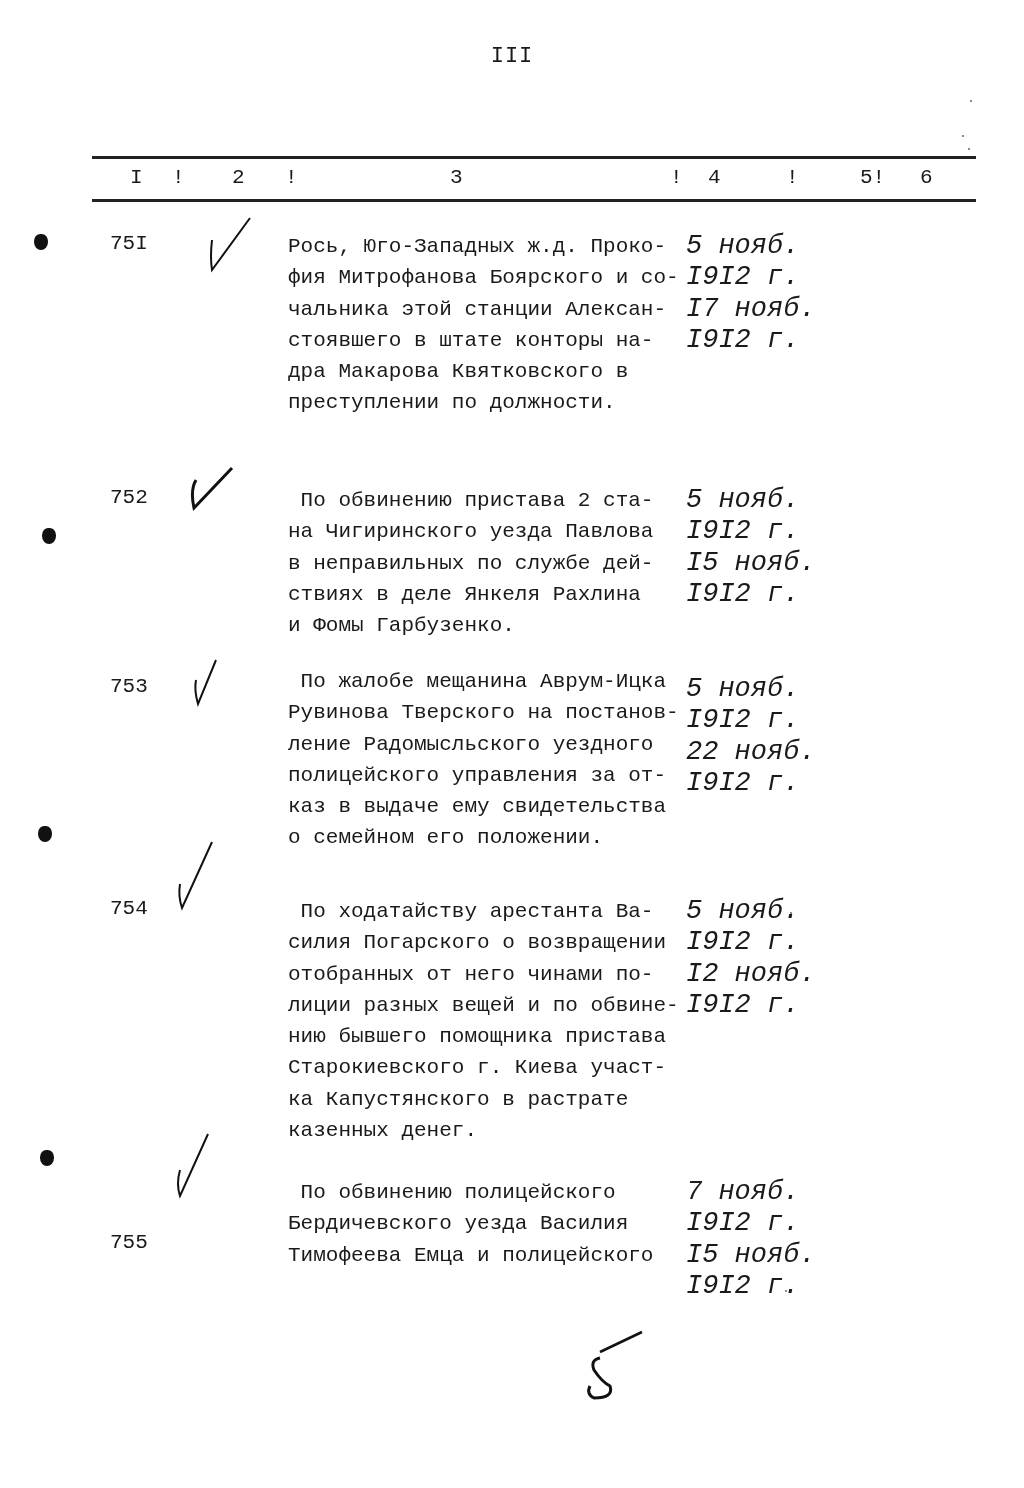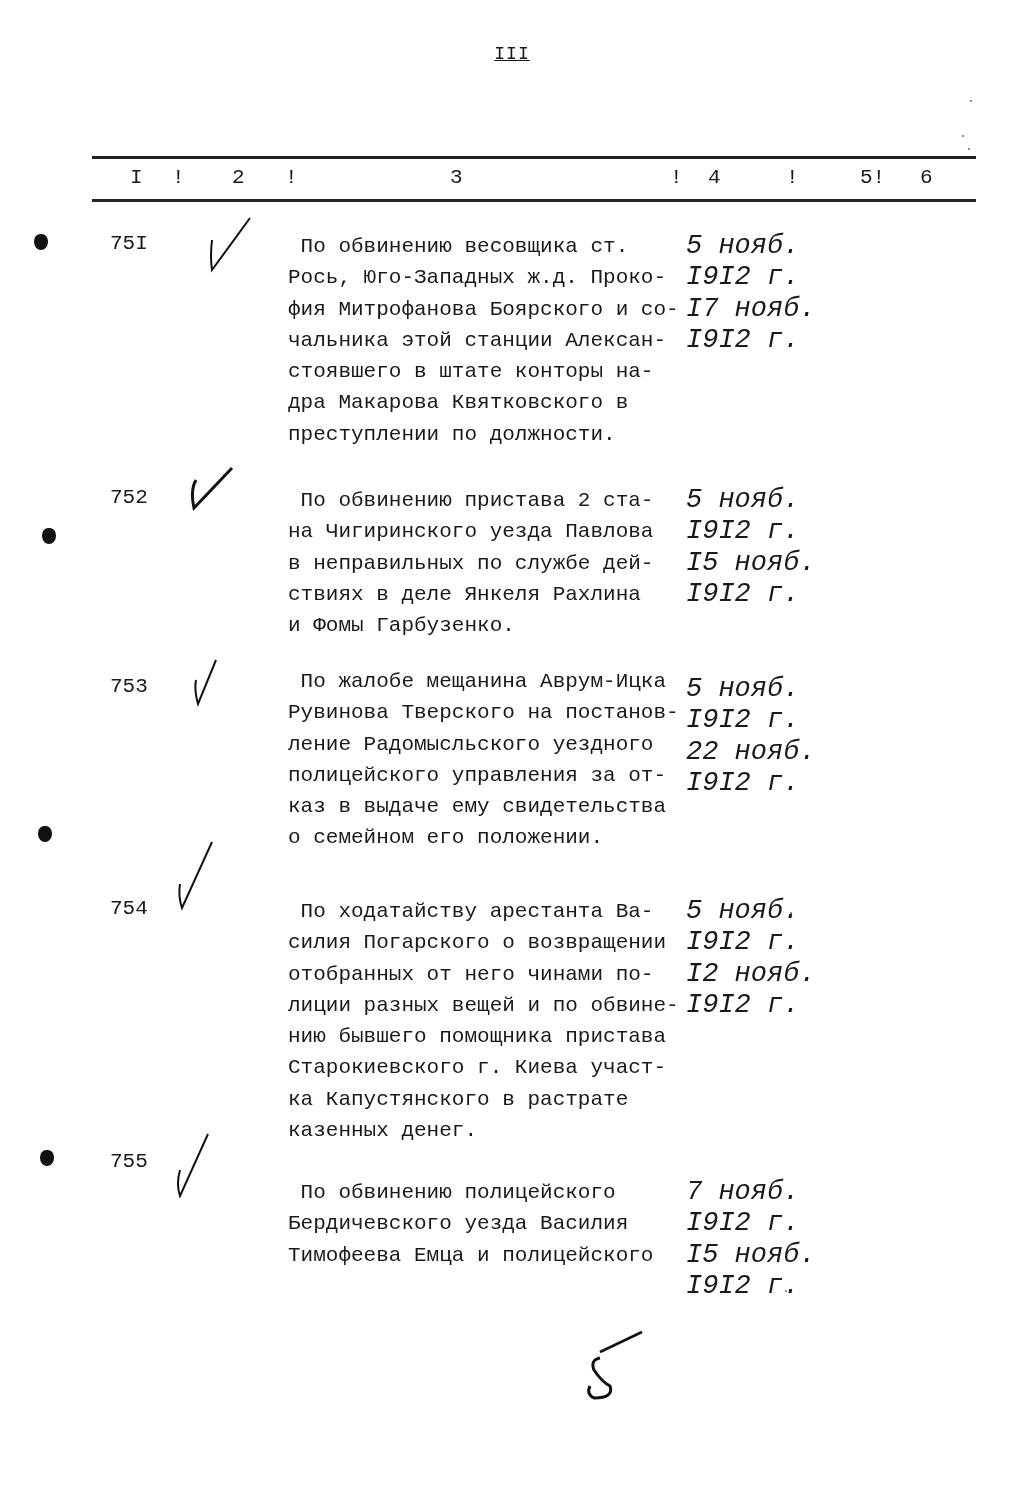--- a/index.html
+++ b/index.html
@@ -3,21 +3,21 @@
 <meta charset="utf-8">
 <style>
   html, body { margin: 0; padding: 0; background: #ffffff; }
   body {
     width: 1024px; height: 1488px; position: relative; overflow: hidden;
     font-family: "Liberation Mono", "DejaVu Sans Mono", monospace;
     color: #1a1a1a;
   }
   .page-number {
     position: absolute; left: 0; width: 1024px; top: 44px;
-    text-align: center; font-size: 18px; letter-spacing: 1px; text-decoration: underline;
+    text-align: center; font-size: 22px; letter-spacing: 1px;
   }
   .rule {
     position: absolute; left: 92px; width: 884px; height: 3px;
     background: #222;
   }
   .rule.top { top: 156px; }
   .rule.bottom { top: 199px; }
   .header-cell {
     position: absolute; top: 166px; font-size: 21px;
   }
@@ -70,21 +70,21 @@
 <div class="punch" style="left:38px; top:826px;"></div>
 <div class="punch" style="left:40px; top:1150px;"></div>
 
 <div>
   <span class="entry-num" style="top:232px">75I</span>
   <div class="check" style="left:200px; top:212px;">
     <svg viewBox="0 0 70 70">
         <path d="M12 28 Q10 45 12 58 L50 6" fill="none" stroke="#111" stroke-width="2"></path>
       </svg>
   </div>
-  <div class="desc" style="top:231px"><div> По обвинению весовщика ст.</div><div>Рось, Юго-Западных ж.д. Проко-</div><div>фия Митрофанова Боярского и со-</div><div>чальника этой станции Алексан-</div><div>стоявшего в штате конторы на-</div><div>дра Макарова Квятковского в</div><div>преступлении по должности.</div></div>
+  <div class="desc" style="top:231px"><div>Рось, Юго-Западных ж.д. Проко-</div><div>фия Митрофанова Боярского и со-</div><div>чальника этой станции Алексан-</div><div>стоявшего в штате конторы на-</div><div>дра Макарова Квятковского в</div><div>преступлении по должности.</div></div>
   <div class="dates" style="top:231px"><div>5 нояб.</div><div>I9I2 г.</div><div>I7 нояб.</div><div>I9I2 г.</div></div>
 </div>
 
 <div>
   <span class="entry-num" style="top:486px">752</span>
   <div class="check" style="left:186px; top:460px;">
     <svg viewBox="0 0 70 70">
         <path d="M10 20 Q4 30 8 48 L46 8" fill="none" stroke="#111" stroke-width="3"></path>
       </svg>
   </div>
@@ -108,21 +108,21 @@
   <div class="check" style="left:172px; top:840px;">
     <svg viewBox="0 0 70 70">
         <path d="M8 44 Q6 56 10 68 L40 2" fill="none" stroke="#111" stroke-width="2"></path>
       </svg>
   </div>
   <div class="desc" style="top:896px"><div> По ходатайству арестанта Ва-</div><div>силия Погарского о возвращении</div><div>отобранных от него чинами по-</div><div>лиции разных вещей и по обвине-</div><div>нию бывшего помощника пристава</div><div>Старокиевского г. Киева участ-</div><div>ка Капустянского в растрате</div><div>казенных денег.</div></div>
   <div class="dates" style="top:896px"><div>5 нояб.</div><div>I9I2 г.</div><div>I2 нояб.</div><div>I9I2 г.</div></div>
 </div>
 
 <div>
-  <span class="entry-num" style="top:1150px">755</span>
+  <span class="entry-num" style="top:1231px">755</span>
   <div class="check" style="left:170px; top:1130px;">
     <svg viewBox="0 0 70 70">
         <path d="M10 40 Q6 54 10 66 L38 4" fill="none" stroke="#111" stroke-width="2"></path>
       </svg>
   </div>
   <div class="desc" style="top:1177px"><div> По обвинению полицейского</div><div>Бердичевского уезда Василия</div><div>Тимофеева Емца и полицейского</div></div>
   <div class="dates" style="top:1177px"><div>7 нояб.</div><div>I9I2 г.</div><div>I5 нояб.</div><div>I9I2 г.</div></div>
 </div>
 
 <div class="sig">

